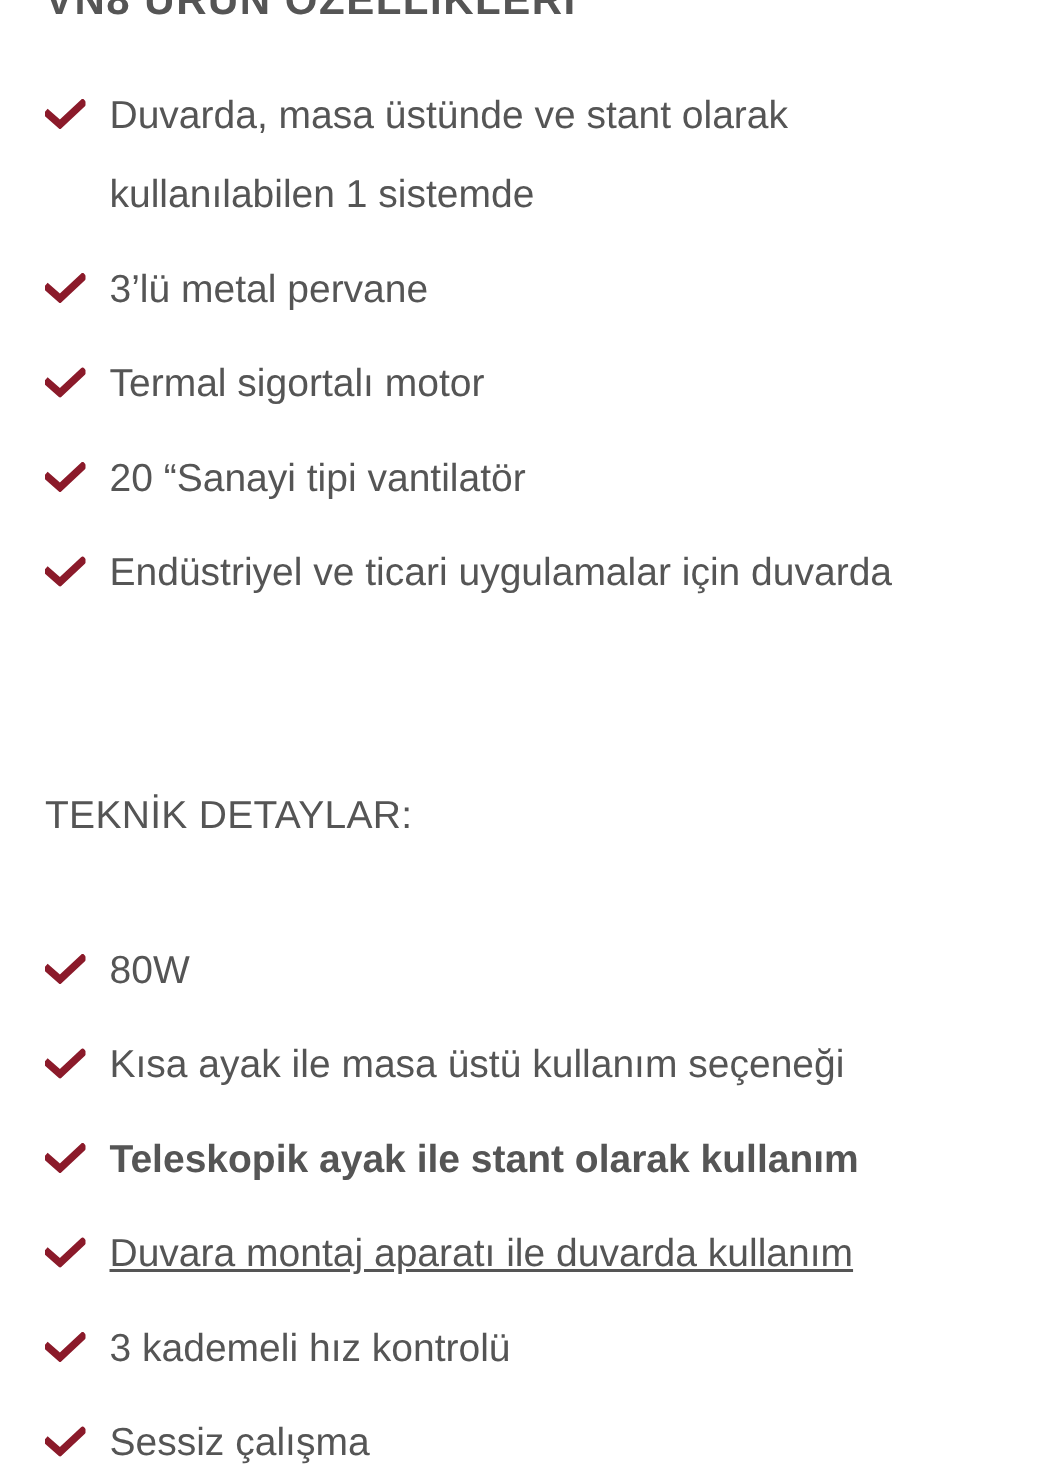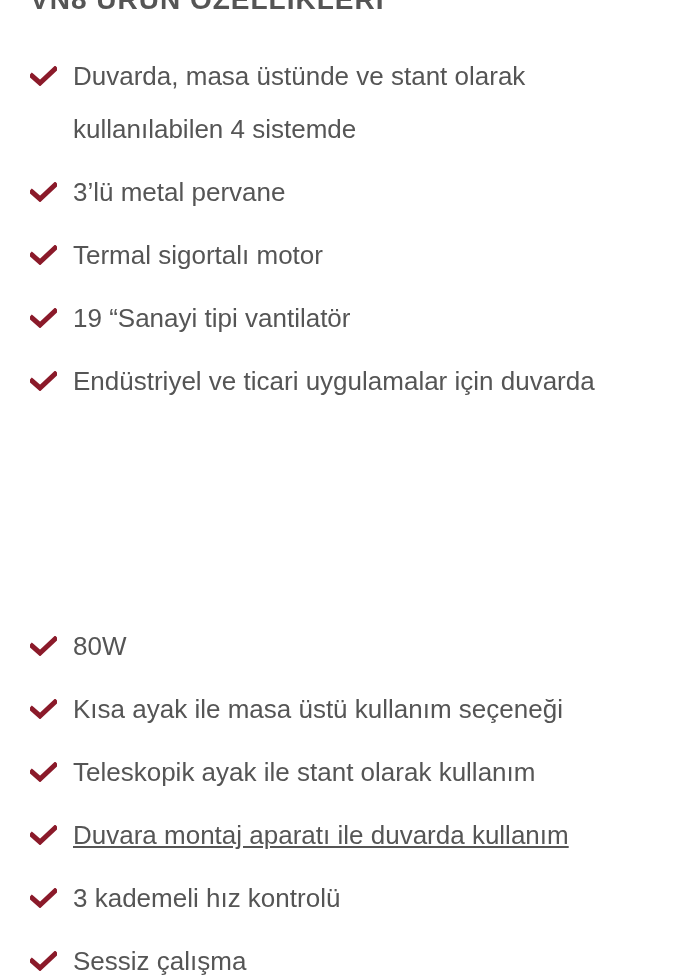--- a/index.html
+++ b/index.html
@@ -73,63 +73,64 @@
 <div class="page">
 
   <h2 class="cut-heading">VN8 ÜRÜN ÖZELLİKLERİ</h2>
 
   <ul class="list" style="top:50px;">
     <li class="item">
       <svg class="check" viewBox="0 0 27 20">
           <path d="M2 10 L10 17 L25 3" fill="none" stroke="#8b1a2a" stroke-width="5" stroke-linecap="square" stroke-linejoin="miter"></path>
         </svg>
       <span>Duvarda, masa üstünde ve stant olarak</span><br>
-      <span>kullanılabilen 4 sistemde</span>
+      <span>kullanılabilen 1 sistemde</span>
     </li>
     <li class="item" style="margin-top:10px;">
       <svg class="check" viewBox="0 0 27 20">
           <path d="M2 10 L10 17 L25 3" fill="none" stroke="#8b1a2a" stroke-width="5" stroke-linecap="square" stroke-linejoin="miter"></path>
         </svg>
       <span>3’lü metal pervane</span>
     </li>
     <li class="item" style="margin-top:10px;">
       <svg class="check" viewBox="0 0 27 20">
           <path d="M2 10 L10 17 L25 3" fill="none" stroke="#8b1a2a" stroke-width="5" stroke-linecap="square" stroke-linejoin="miter"></path>
         </svg>
       <span>Termal sigortalı motor</span>
     </li>
     <li class="item" style="margin-top:10px;">
       <svg class="check" viewBox="0 0 27 20">
           <path d="M2 10 L10 17 L25 3" fill="none" stroke="#8b1a2a" stroke-width="5" stroke-linecap="square" stroke-linejoin="miter"></path>
         </svg>
-      <span>19 “Sanayi tipi vantilatör</span>
+      <span>20 “Sanayi tipi vantilatör</span>
     </li>
     <li class="item" style="margin-top:10px;">
       <svg class="check" viewBox="0 0 27 20">
           <path d="M2 10 L10 17 L25 3" fill="none" stroke="#8b1a2a" stroke-width="5" stroke-linecap="square" stroke-linejoin="miter"></path>
         </svg>
       <span>Endüstriyel ve ticari uygulamalar için duvarda</span>
     </li>
   </ul>
 
+  <h3 class="section-heading">TEKNİK DETAYLAR:</h3>
 
   <ul class="list" style="top:620px;">
     <li class="item">
       <svg class="check" viewBox="0 0 27 20">
           <path d="M2 10 L10 17 L25 3" fill="none" stroke="#8b1a2a" stroke-width="5" stroke-linecap="square" stroke-linejoin="miter"></path>
         </svg>
       <span>80W</span>
     </li>
     <li class="item" style="margin-top:10px;">
       <svg class="check" viewBox="0 0 27 20">
           <path d="M2 10 L10 17 L25 3" fill="none" stroke="#8b1a2a" stroke-width="5" stroke-linecap="square" stroke-linejoin="miter"></path>
         </svg>
       <span>Kısa ayak ile masa üstü kullanım seçeneği</span>
     </li>
-    <li class="item" style="margin-top:10px;">
+    <li class="item" style="margin-top:10px;font-weight:bold;">
       <svg class="check" viewBox="0 0 27 20">
           <path d="M2 10 L10 17 L25 3" fill="none" stroke="#8b1a2a" stroke-width="5" stroke-linecap="square" stroke-linejoin="miter"></path>
         </svg>
       <span>Teleskopik ayak ile stant olarak kullanım</span>
     </li>
     <li class="item" style="margin-top:10px;text-decoration:underline;">
       <svg class="check" viewBox="0 0 27 20">
           <path d="M2 10 L10 17 L25 3" fill="none" stroke="#8b1a2a" stroke-width="5" stroke-linecap="square" stroke-linejoin="miter"></path>
         </svg>
       <span>Duvara montaj aparatı ile duvarda kullanım</span>

